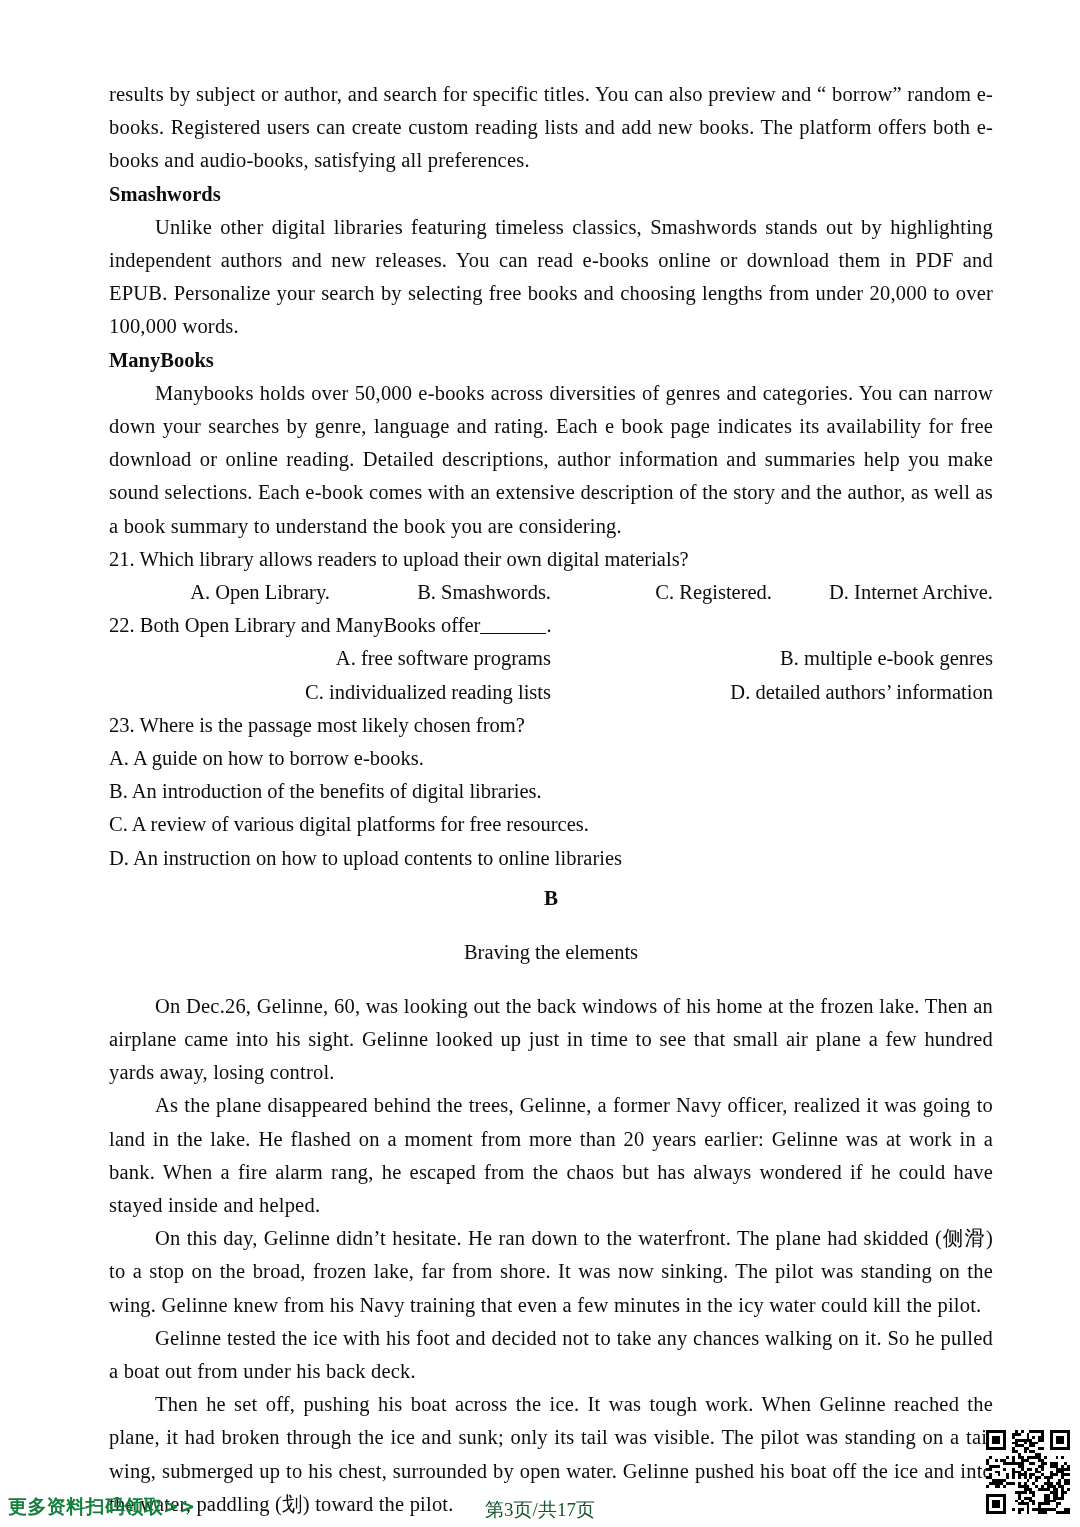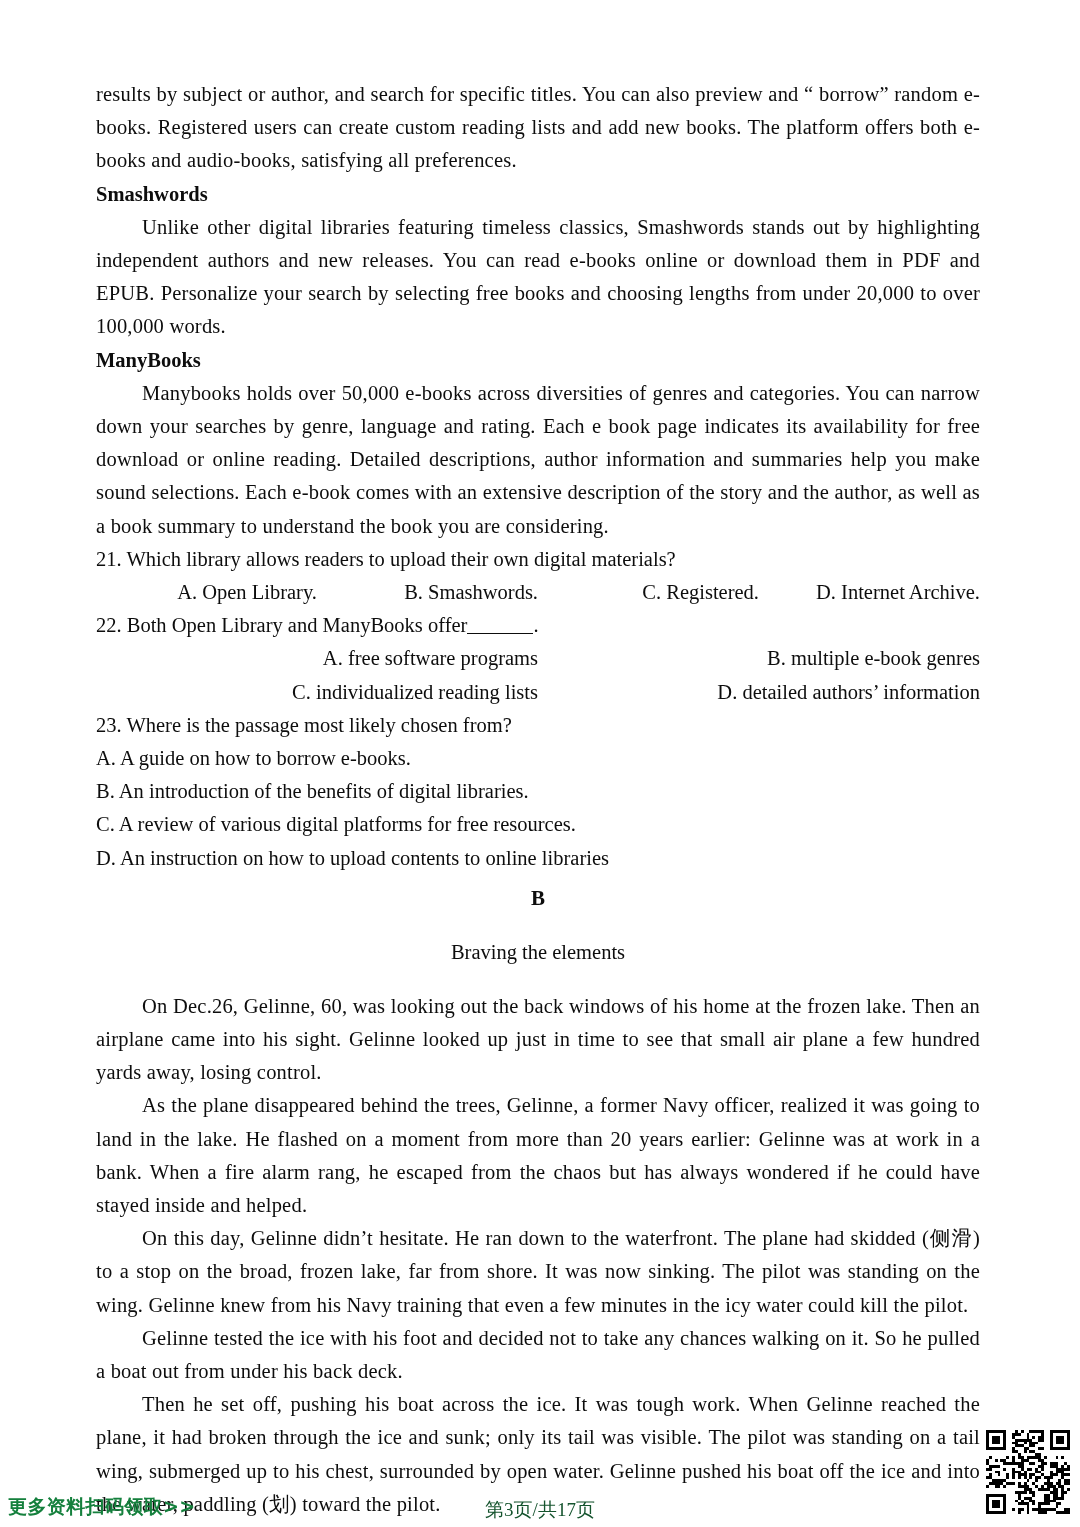--- a/index.html
+++ b/index.html
@@ -12,21 +12,21 @@
     width: 1080px;
     height: 1527px;
     background: #ffffff;
     font-family: "Liberation Serif", "DejaVu Serif", serif;
     color: #0d0d0d;
     overflow: hidden;
     box-sizing: border-box;
   }
   .content {
     position: absolute;
-    left: 96px;
+    left: 109px;
     top: 78px;
     width: 884px;
   }
   .para {
     font-size: 20.5px;
     line-height: 33.2px;
     text-align: justify;
     text-justify: inter-word;
     margin: 0;
     letter-spacing: 0.01em;

